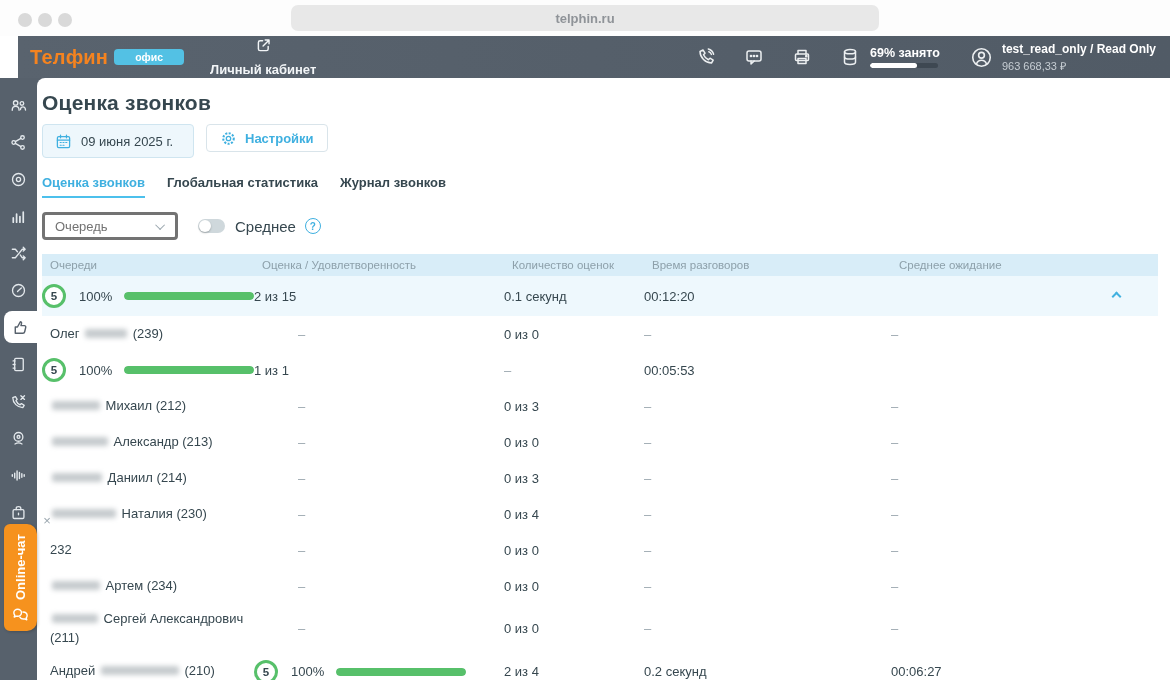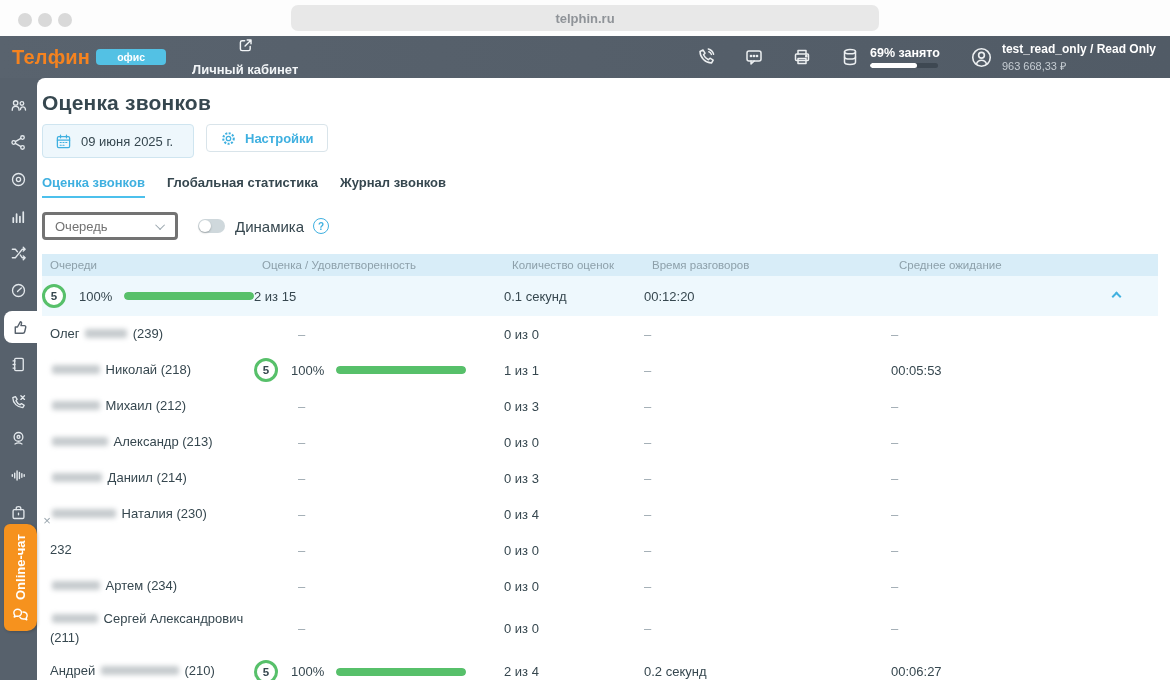--- a/index.html
+++ b/index.html
@@ -9,21 +9,21 @@
   
   .chrome { height:36px; background:#fdfdfd; position:relative;font-weight:bold; }
   .dots { position:absolute; left:18px; top:13px; display:flex; gap:6px; }
   .dot { width:14px; height:14px; border-radius:50%; background:#d9d9d9; }
   .urlbar { position:absolute; left:291px; top:5px; width:588px; height:26px;
     background:#e8e8e8; border-radius:7px; display:flex; align-items:center;
     justify-content:center; font-size:13px; color:#8f9398; }
 
   
   .topbar { height:42px; background:linear-gradient(90deg,#59636e,#515b66);
-    display:flex; align-items:center; color:#fff; }
+    display:flex; align-items:center; color:#fff;margin-left:18px; }
   .logo-text { margin-left:12px; font-size:20px; font-weight:700; color:#f5831f;
     letter-spacing:.2px; }
   .logo-badge { margin-left:6px; background:#53c1e4; color:#fff; font-size:10.5px;
     font-weight:700; padding:2px 21px; border-radius:4px; }
   .cabinet { margin-left:26px; display:flex; align-items:center; gap:8px;
     font-size:13px; font-weight:700; color:#f2f5f7; cursor:pointer;flex-direction:column; }
   .topbar .spacer { flex:1; }
   .tb-icon { width:20px; height:20px; margin-right:28px; cursor:pointer; flex:none; }
   .usage { display:flex; align-items:center; gap:10px; margin-right:30px; }
   .usage-col { display:flex; flex-direction:column; gap:3px; }
@@ -305,21 +305,21 @@
     </div>
 
     <div class="controls">
       <div class="select">
         <span>Очередь</span>
         <span class="chev-down"></span>
       </div>
       <div class="toggle">
         <div class="toggle-knob"></div>
       </div>
-      <div class="toggle-label">Динамика</div>
+      <div class="toggle-label">Среднее</div>
       <div class="help">?</div>
     </div>
 
     <div class="table">
       <div class="trow thead" id="thead-row">
           <div class="th">Очереди</div>
           <div class="th">Оценка / Удовлетворенность</div>
           <div class="th">Количество оценок</div>
           <div class="th">Время разговоров</div>
           <div class="th">Среднее ожидание</div>
@@ -345,21 +345,20 @@
             <div class="name-cell">Олег <span class="redact" style="width: 42px;"></span> (239)</div>
             <div class="score-cell">
               <span class="dash">–</span>
             </div>
             <div class="cell">0 из 0</div>
             <div class="cell muted">–</div>
             <div class="cell muted">–</div>
             <div></div>
           </div>
           <div class="trow tr">
-            <div class="name-cell"><span class="redact" style="width: 48px;"></span> Николай (218)</div>
             <div class="score-cell">
               <span class="badge">5</span>
               <span class="pct">100%</span>
               <span class="bar-track">
                 <span class="bar-fill" style="display: block; width: 100%;"></span>
               </span>
             </div>
             <div class="cell">1 из 1</div>
             <div class="cell muted">–</div>
             <div class="cell">00:05:53</div>

